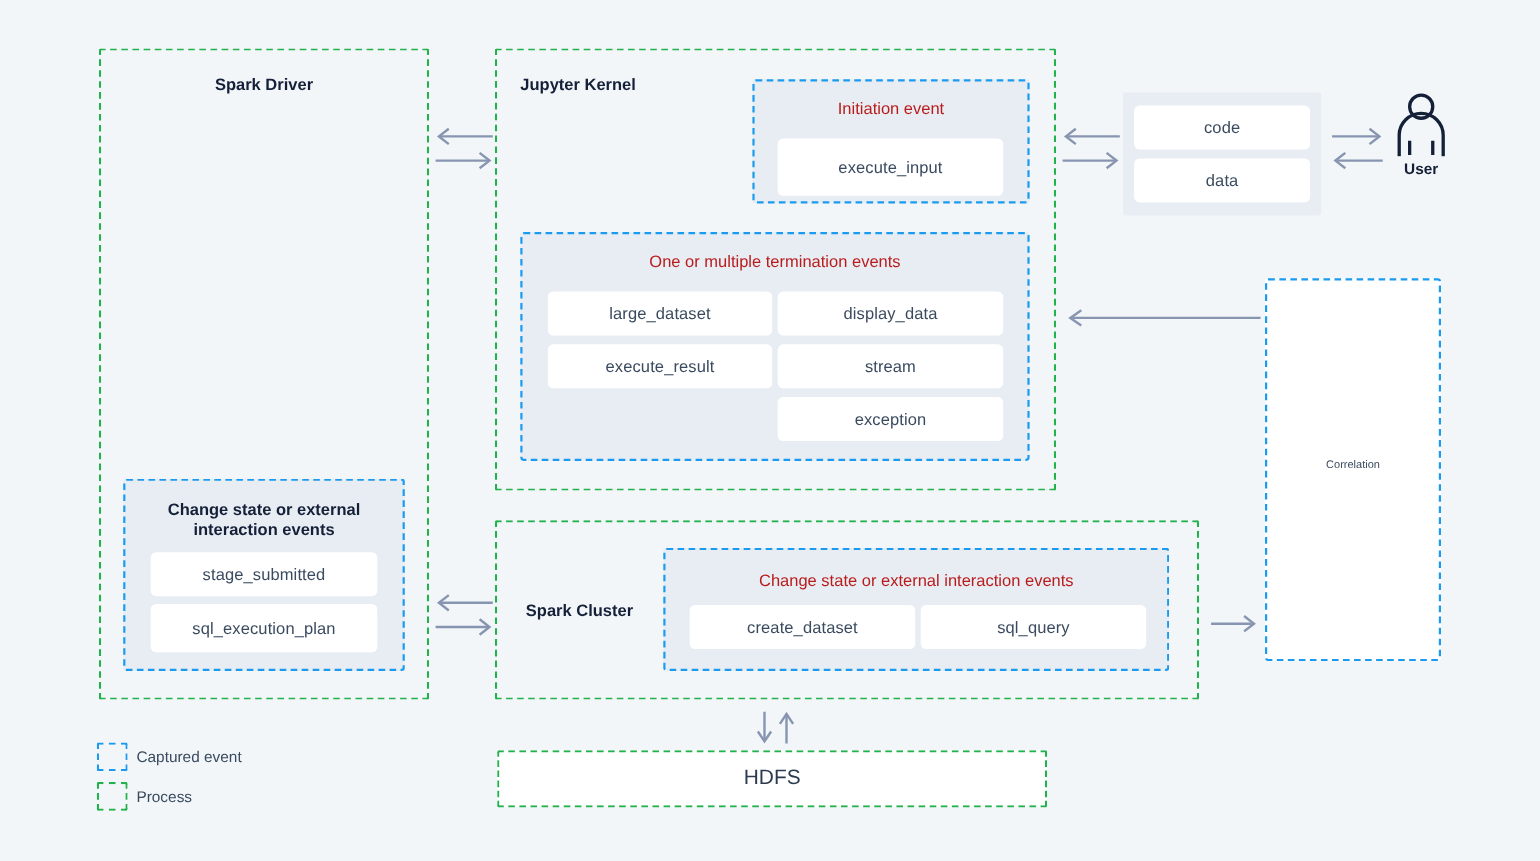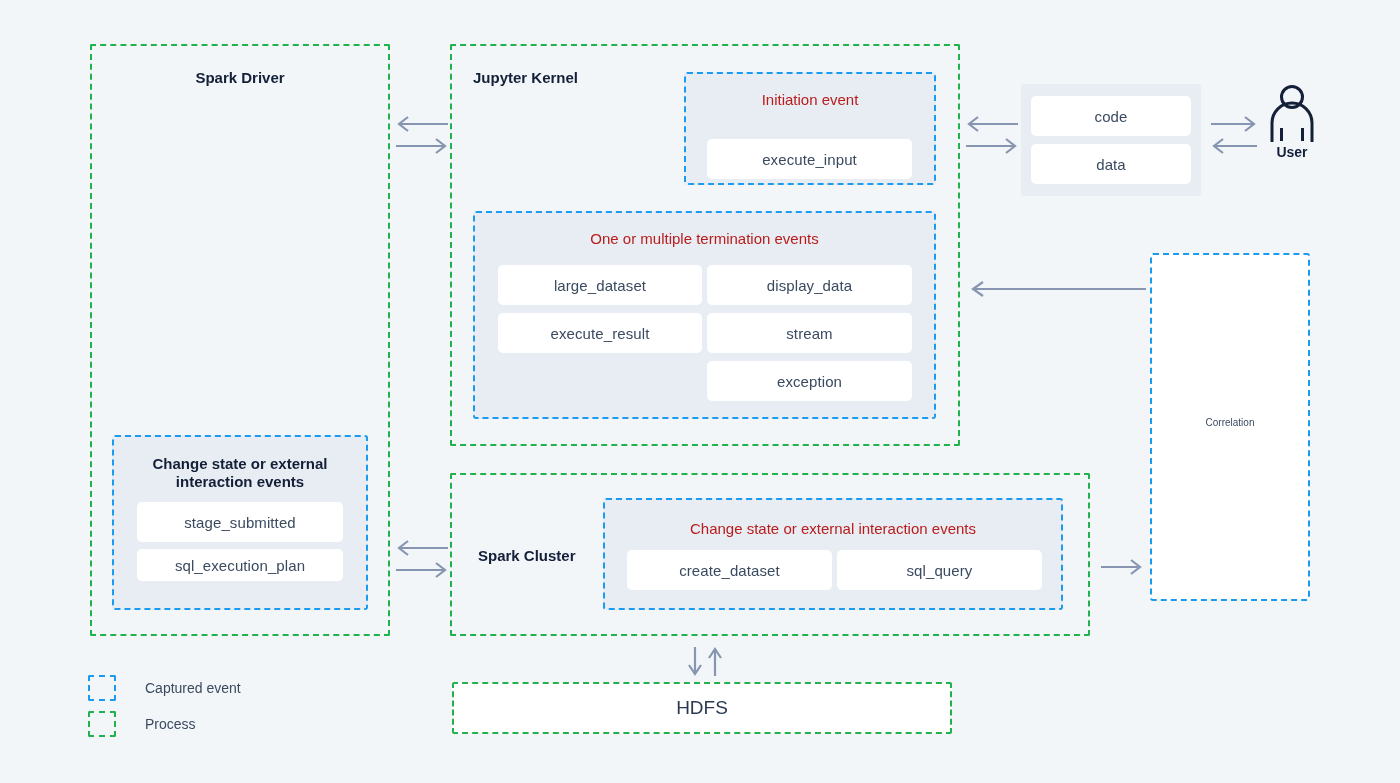--- a/index.html
+++ b/index.html
@@ -90,21 +90,21 @@
   
   .panel-gray {
     background: #e8edf3;
     border-radius: 3px;
   }
 
   
   .legend-row {
     display: flex;
     align-items: center;
-    gap: 29px;
+    gap: 8px;
   }
   .legend-swatch {
     width: 24px;
     height: 22px;
     border-radius: 2px;
     background: transparent;
   }
   .legend-swatch.blue  { border: 2px dashed #1a9bf0; }
   .legend-swatch.green { border: 2px dashed #22b24c; }
   .legend-text {
@@ -116,28 +116,28 @@
 <body>
 
 <div id="canvas">
 
   <div class="abs process" style="left:90px; top:44px; width:300px; height:592px;"></div>
   <div class="abs node-title" style="left:90px; top:69px; width:300px; text-align:center;">Spark Driver</div>
 
   <div class="abs captured filled" style="left:112px; top:435px; width:256px; height:175px;"></div>
   <div class="abs grp-title bold" style="left:128px; top:455px; width:224px;">Change state or external interaction events</div>
   <div class="abs chip" style="left:137px; top:502px; width:206px; height:40px;">stage_submitted</div>
-  <div class="abs chip" style="left:137px; top:549px; width:206px; height:32px;">sql_execution_plan</div>
+  <div class="abs chip" style="left:137px; top:549px; width:206px; height:44px;">sql_execution_plan</div>
 
   <div class="abs process" style="left:450px; top:44px; width:510px; height:402px;"></div>
   <div class="abs node-title" style="left:473px; top:69px;">Jupyter Kernel</div>
 
   <div class="abs captured filled" style="left:684px; top:72px; width:252px; height:113px;"></div>
   <div class="abs grp-title" style="left:684px; top:91px; width:252px;">Initiation event</div>
-  <div class="abs chip" style="left:707px; top:139px; width:205px; height:40px;">execute_input</div>
+  <div class="abs chip" style="left:707px; top:126px; width:205px; height:52px;">execute_input</div>
 
   <div class="abs captured filled" style="left:473px; top:211px; width:463px; height:208px;"></div>
   <div class="abs grp-title" style="left:473px; top:230px; width:463px;">One or multiple termination events</div>
 
   <div class="abs chip" style="left:498px; top:265px; width:204px; height:40px;">large_dataset</div>
   <div class="abs chip" style="left:498px; top:313px; width:204px; height:40px;">execute_result</div>
   <div class="abs chip" style="left:707px; top:265px; width:205px; height:40px;">display_data</div>
   <div class="abs chip" style="left:707px; top:313px; width:205px; height:40px;">stream</div>
   <div class="abs chip" style="left:707px; top:361px; width:205px; height:40px;">exception</div>
 

